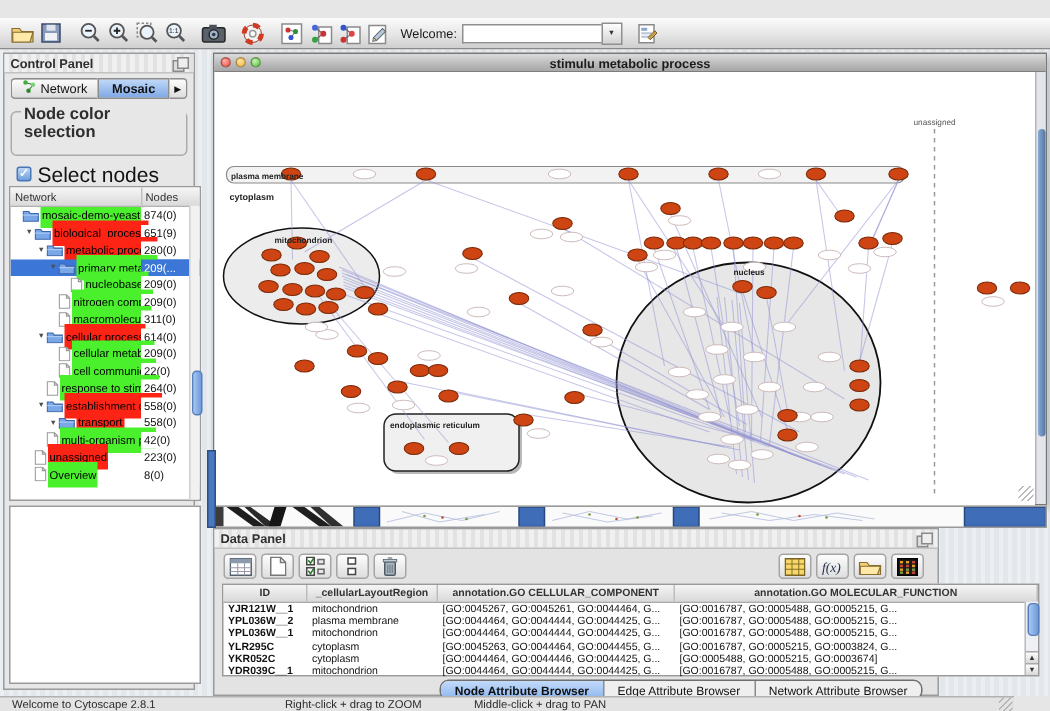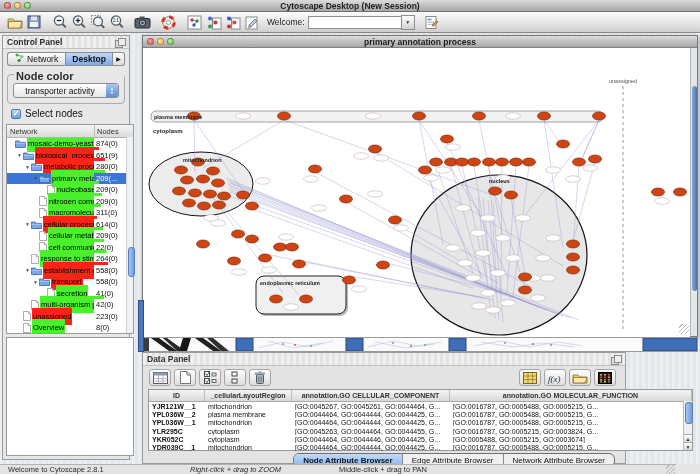--- a/index.html
+++ b/index.html
@@ -47,21 +47,21 @@
   .groupbox{position:absolute;left:4px;right:4px;top:38px;height:28px;border:1px solid #ababab;border-radius:4px;}
   .groupbox-label{position:absolute;top:-5px;left:6px;background:#e7e7e7;padding:0 2px;font-size:11px;font-weight:bold;color:#2e2e2e;}
   .combo{position:absolute;left:5px;right:5px;top:8px;height:15px;border:1px solid #8f8f8f;border-radius:3px;
     background:linear-gradient(#ffffff,#e6e6e6);display:flex;align-items:center;font-size:8.5px;box-sizing:border-box;}
   .combo-text{flex:1;text-align:center;}
   .combo-stepper{width:12px;height:13px;margin:0;background:linear-gradient(#a6c8f2,#5e8ed7);border-radius:0 2px 2px 0;
     color:#fff;font-size:4px;line-height:4px;display:flex;flex-direction:column;align-items:center;justify-content:center;flex:none;}
   .checkrow{position:absolute;left:8px;top:72px;display:flex;align-items:center;gap:4px;}
   .checkbox{width:10px;height:10px;border-radius:2px;border:1px solid #4a76b8;box-sizing:border-box;
     background:linear-gradient(#bdd6f4,#6f9fdd);color:#fff;font-size:8px;line-height:8px;text-align:center;font-weight:bold;}
-  .checklabel{font-size:10px;}
+  .checklabel{font-size:14px;}
   .tree-wrap{position:absolute;left:3px;top:88px;width:128px;height:210px;background:#fff;border:1px solid #9a9a9a;box-sizing:border-box;}
   .tree-header{display:flex;height:12px;background:linear-gradient(#f6f6f6,#dadada);border-bottom:1px solid #b2b2b2;
     font-size:7.5px;color:#333;align-items:center;}
   .tree-header .c1{flex:1;padding-left:3px;border-right:1px solid #bfbfbf;height:100%;display:flex;align-items:center;}
   .tree-header .c2{width:36px;padding-left:2px;}
   .tree-body{position:relative;height:195px;overflow:hidden;}
   .tree-row{position:relative;display:flex;align-items:center;height:11.5px;font-size:7.5px;white-space:nowrap;}
   .tree-row.selected{background:#3c76d6;}
   .expander{width:7px;flex:none;font-size:5px;color:#4d4d4d;text-align:center;}
   .tree-icon{flex:none;margin-right:1px;display:flex;}
@@ -120,28 +120,20 @@
   .statusbar{position:absolute;left:0;top:464px;width:676px;height:10px;background:#e3e3e3;border-top:1px solid #b2b2b2;box-sizing:border-box;}
   .status-item{position:absolute;top:0;font-size:7.5px;color:#2b2b2b;}
   .sb-grip{position:absolute;right:1px;top:0;width:9px;height:9px;
     background:repeating-linear-gradient(135deg,transparent 0 2px,#b5b5b5 2px 3px);}
 </style>
 </head>
 <body>
 
 <div id="app">
 
-  <div class="titlebar">
-    <div class="traffic">
-      <div class="light r"></div>
-      <div class="light y"></div>
-      <div class="light g"></div>
-    </div>
-    <div class="win-title">Cytoscape Desktop (New Session)</div>
-  </div>
 
   <div class="toolbar">
     <div class="tb-btn">
         <svg width="16" height="14">
           <path d="M1 4h5l1.5 2H15v7H1z" fill="#f0cf78" stroke="#8a6d2f" stroke-width="0.8"></path>
           <path d="M1.5 6.5h13.5l-2 6.5H1.5z" fill="#ffe9a8" stroke="#8a6d2f" stroke-width="0.8"></path>
         </svg>
       </div>
     <div class="tb-btn">
         <svg width="14" height="14">
@@ -264,33 +256,26 @@
           <span><svg width="9" height="9">
                 <line x1="2" y1="2" x2="7" y2="3.5" stroke="#2a7a2a" stroke-width="0.7"></line>
                 <line x1="4" y1="7.5" x2="7" y2="3.5" stroke="#2a7a2a" stroke-width="0.7"></line>
                 <circle cx="2" cy="2" r="1.5" fill="#3fae3f"></circle>
                 <circle cx="7" cy="3.5" r="1.5" fill="#7ed07e"></circle>
                 <circle cx="4" cy="7.5" r="1.5" fill="#2a8a2a"></circle>
               </svg></span>
           <span>Network</span>
         </div>
         <div class="cp-tab selected">
-          <span>Desktop</span>
+          <span>Mosaic</span>
         </div>
         <div class="cp-tab-more">▶</div>
       </div>
       <div class="groupbox">
         <div class="groupbox-label">Node color selection</div>
-        <div class="combo">
-          <span class="combo-text">transporter activity</span>
-          <span class="combo-stepper">
-              <span>▲</span>
-              <span>▼</span>
-            </span>
-        </div>
       </div>
       <div class="checkrow">
         <span class="checkbox">✓</span>
         <span class="checklabel">Select nodes</span>
       </div>
       <div class="tree-wrap">
         <div class="tree-header">
           <span class="c1">Network</span>
           <span class="c2">Nodes</span>
         </div>
@@ -430,31 +415,20 @@
             <div class="tree-row">
               <span class="expander" style="margin-left: 25px;">▼</span>
               <span class="tree-icon">
                 <svg width="11" height="9" viewBox="0 0 11 9">
                   <path d="M0.5 2 L4.2 2 L5.2 3.4 L10.5 3.4 L10.5 8.5 L0.5 8.5 Z" fill="#79a7e8" stroke="#3c66a8" stroke-width="0.8"></path>
                   <line x1="0.5" y1="4.4" x2="10.5" y2="4.4" stroke="#a9c8f2" stroke-width="0.9"></line>
                 </svg>
               </span>
               <span class="tree-label red" style="max-width: 56px;">transport</span>
               <span class="tree-count">558(0)</span>
-            </div>
-            <div class="tree-row">
-              <span class="expander" style="margin-left: 33px;"></span>
-              <span class="tree-icon">
-                <svg width="8" height="10" viewBox="0 0 8 10">
-                  <path d="M0.5 0.5 L5.3 0.5 L7.5 2.7 L7.5 9.5 L0.5 9.5 Z" fill="#fff" stroke="#999" stroke-width="0.8"></path>
-                  <path d="M5.3 0.5 L5.3 2.7 L7.5 2.7" fill="none" stroke="#999" stroke-width="0.8"></path>
-                </svg>
-              </span>
-              <span class="tree-label green" style="max-width: 48px;">secretion</span>
-              <span class="tree-count">41(0)</span>
             </div>
             <div class="tree-row">
               <span class="expander" style="margin-left: 17px;"></span>
               <span class="tree-icon">
                 <svg width="8" height="10" viewBox="0 0 8 10">
                   <path d="M0.5 0.5 L5.3 0.5 L7.5 2.7 L7.5 9.5 L0.5 9.5 Z" fill="#fff" stroke="#999" stroke-width="0.8"></path>
                   <path d="M5.3 0.5 L5.3 2.7 L7.5 2.7" fill="none" stroke="#999" stroke-width="0.8"></path>
                 </svg>
               </span>
               <span class="tree-label green" style="max-width: 64px;">multi-organism pro</span>
@@ -490,21 +464,21 @@
       <div class="birdseye"></div>
     </div>
 
     <div class="netframe">
       <div class="netframe-title">
         <div class="traffic" style="top:2px;">
           <div class="light r"></div>
           <div class="light y"></div>
           <div class="light g"></div>
         </div>
-        <div class="net-title-text">primary annotation process</div>
+        <div class="net-title-text">stimulu metabolic process</div>
       </div>
       <div class="netcanvas">
         <svg id="graph-svg" width="547" height="289" viewBox="0 0 547 289">
             <rect x="8" y="63" width="452" height="11" rx="5" fill="#f2f2f2" stroke="#8a8a8a" stroke-width="0.8"></rect>
             <ellipse cx="58" cy="136" rx="52" ry="32" fill="#ececec" stroke="#111" stroke-width="1"></ellipse>
             <ellipse cx="356" cy="207" rx="88" ry="80" fill="#e7e7e7" stroke="#111" stroke-width="1.2"></ellipse>
             <rect x="115" y="230" width="90" height="38" rx="8" fill="#b9b9b9"></rect>
             <rect x="113" y="228" width="90" height="38" rx="8" fill="#f0f0f0" stroke="#222" stroke-width="1"></rect>
             <g stroke="#9595d6" stroke-width="0.7" stroke-opacity="0.55">
               <line x1="85" y1="132" x2="380" y2="252"></line>
@@ -864,17 +838,17 @@
       <div class="dtabs" id="dtabs">
           <span class="dtab selected">Node Attribute Browser</span>
           <span class="dtab">Edge Attribute Browser</span>
           <span class="dtab">Network Attribute Browser</span>
         </div>
     </div>
   </div>
 
   <div class="statusbar">
     <span class="status-item" style="left:8px;">Welcome to Cytoscape 2.8.1</span>
-    <span class="status-item" style="left:190px;font-style:italic;">Right-click + drag to ZOOM</span>
-    <span class="status-item" style="left:339px;">Middle-click + drag to PAN</span>
+    <span class="status-item" style="left:190px;">Right-click + drag to ZOOM</span>
+    <span class="status-item" style="left:316px;">Middle-click + drag to PAN</span>
     <span class="sb-grip"></span>
   </div>
 </div>
 
 </body></html>

